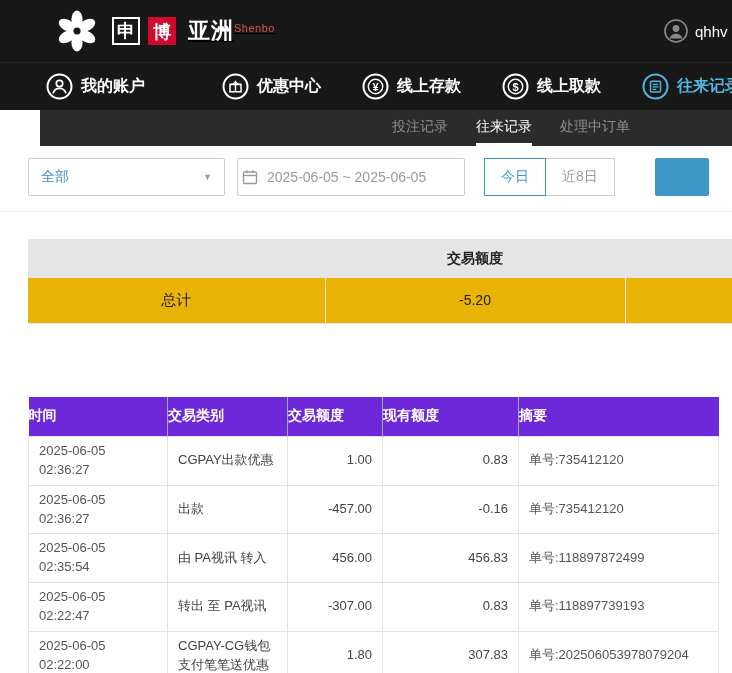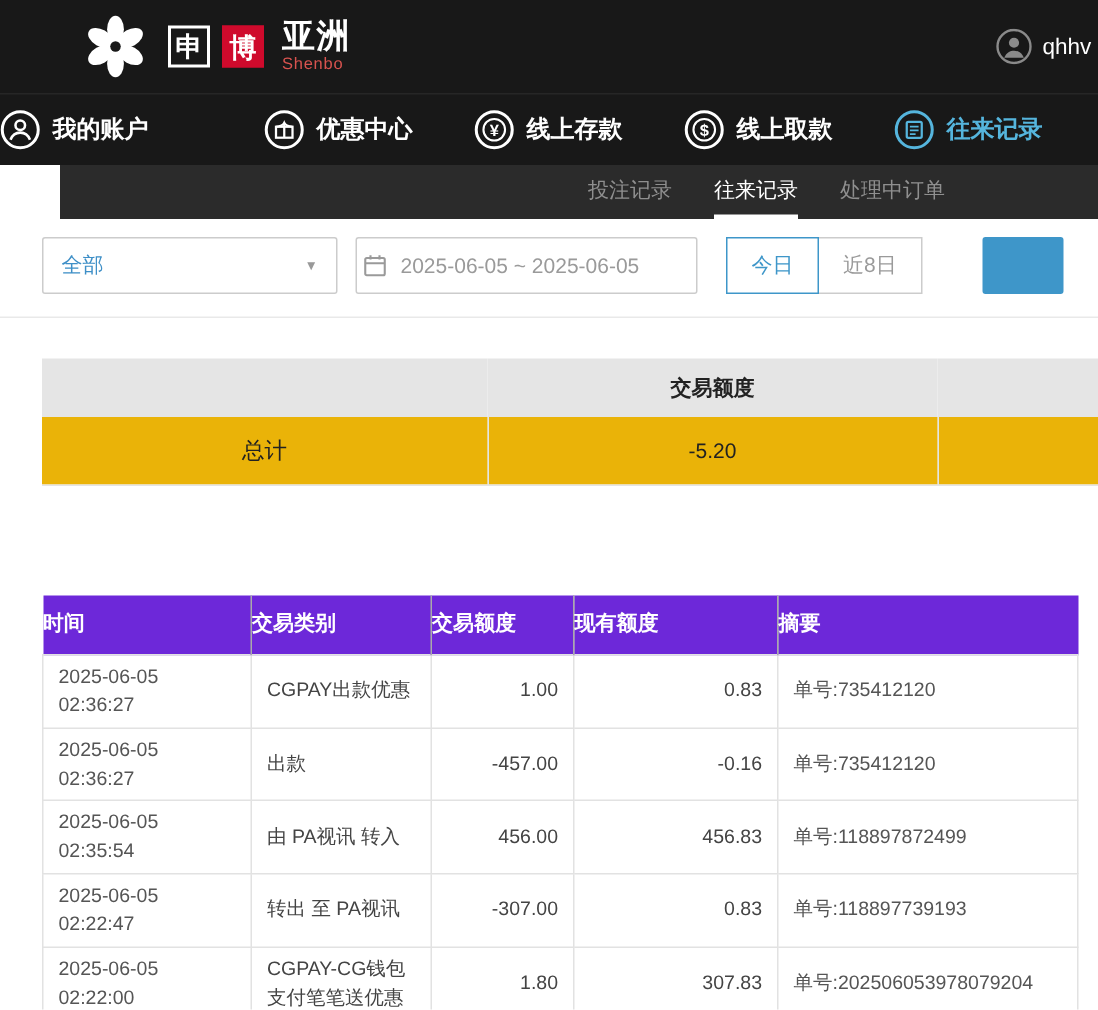--- a/index.html
+++ b/index.html
@@ -17,34 +17,34 @@
     padding-left: 54px; position: relative;
   }
   .logo { display: flex; align-items: center; gap: 8px; cursor: pointer; }
   .logo-flower { margin-right: 4px; }
   .logo-char {
     display: inline-block; width: 28px; height: 28px; line-height: 24px;
     text-align: center; border: 2px solid #fff; color: #fff;
     font-size: 18px; font-weight: bold;
   }
   .logo-char.red { background: #cf0a2c; border-color: #cf0a2c; line-height: 26px; }
-  .logo-region-wrap { display: flex; flex-direction: column; margin-left: 4px; line-height: 1; }
+  .logo-region-wrap { display: flex; margin-left: 4px; line-height: 1; text-decoration: underline; }
   .logo-region { color: #fff; font-size: 22px; font-weight: bold; letter-spacing: 1px; }
   .logo-sub { color: #d9534f; font-size: 11px; margin-top: 3px; letter-spacing: 0.5px; }
 
   .user-account {
     position: absolute; left: 664px; top: 19px;
     display: flex; align-items: center; gap: 7px;
     color: #fff; font-size: 15px; white-space: nowrap; cursor: pointer;
   }
 
   
   .main-nav {
     height: 48px; background: #181818; border-top: 1px solid #262626;
-    display: flex; align-items: center; gap: 41px;
+    display: flex; align-items: center; padding-left: 46px; gap: 41px;
   }
   .nav-item {
     display: flex; align-items: center; gap: 8px;
     color: #fff; font-size: 16px; font-weight: bold;
     cursor: pointer; white-space: nowrap;
   }
   .nav-item.first { margin-right: 36px; }
   .nav-item.active { color: #55b5dd; }
 
   

